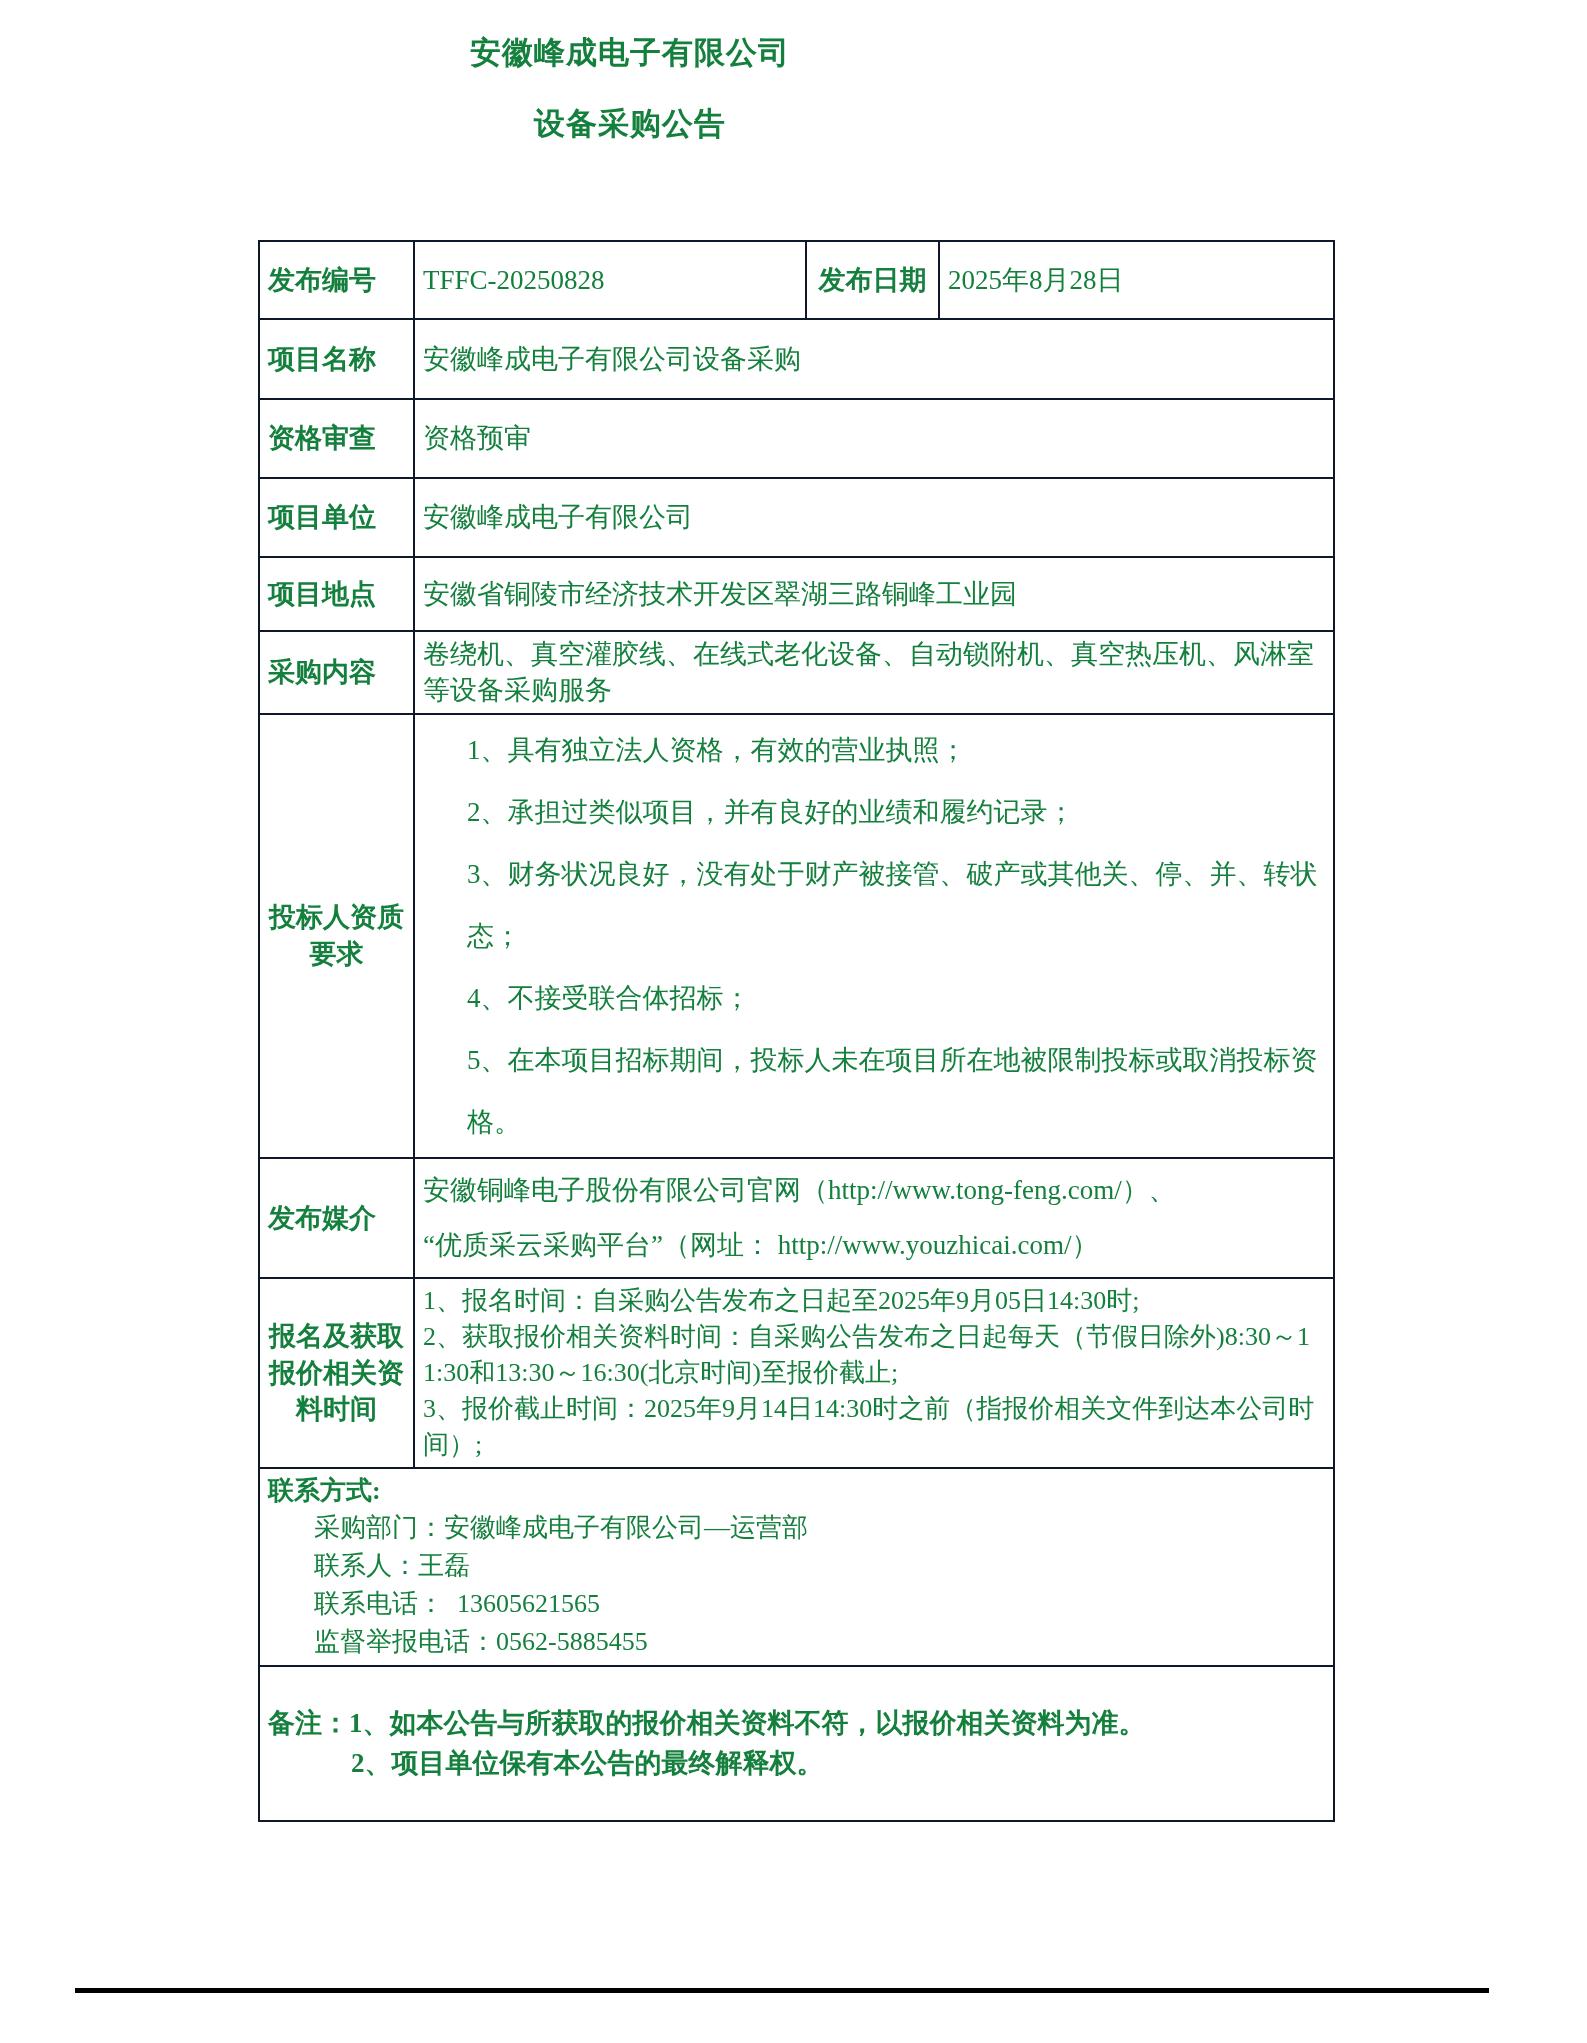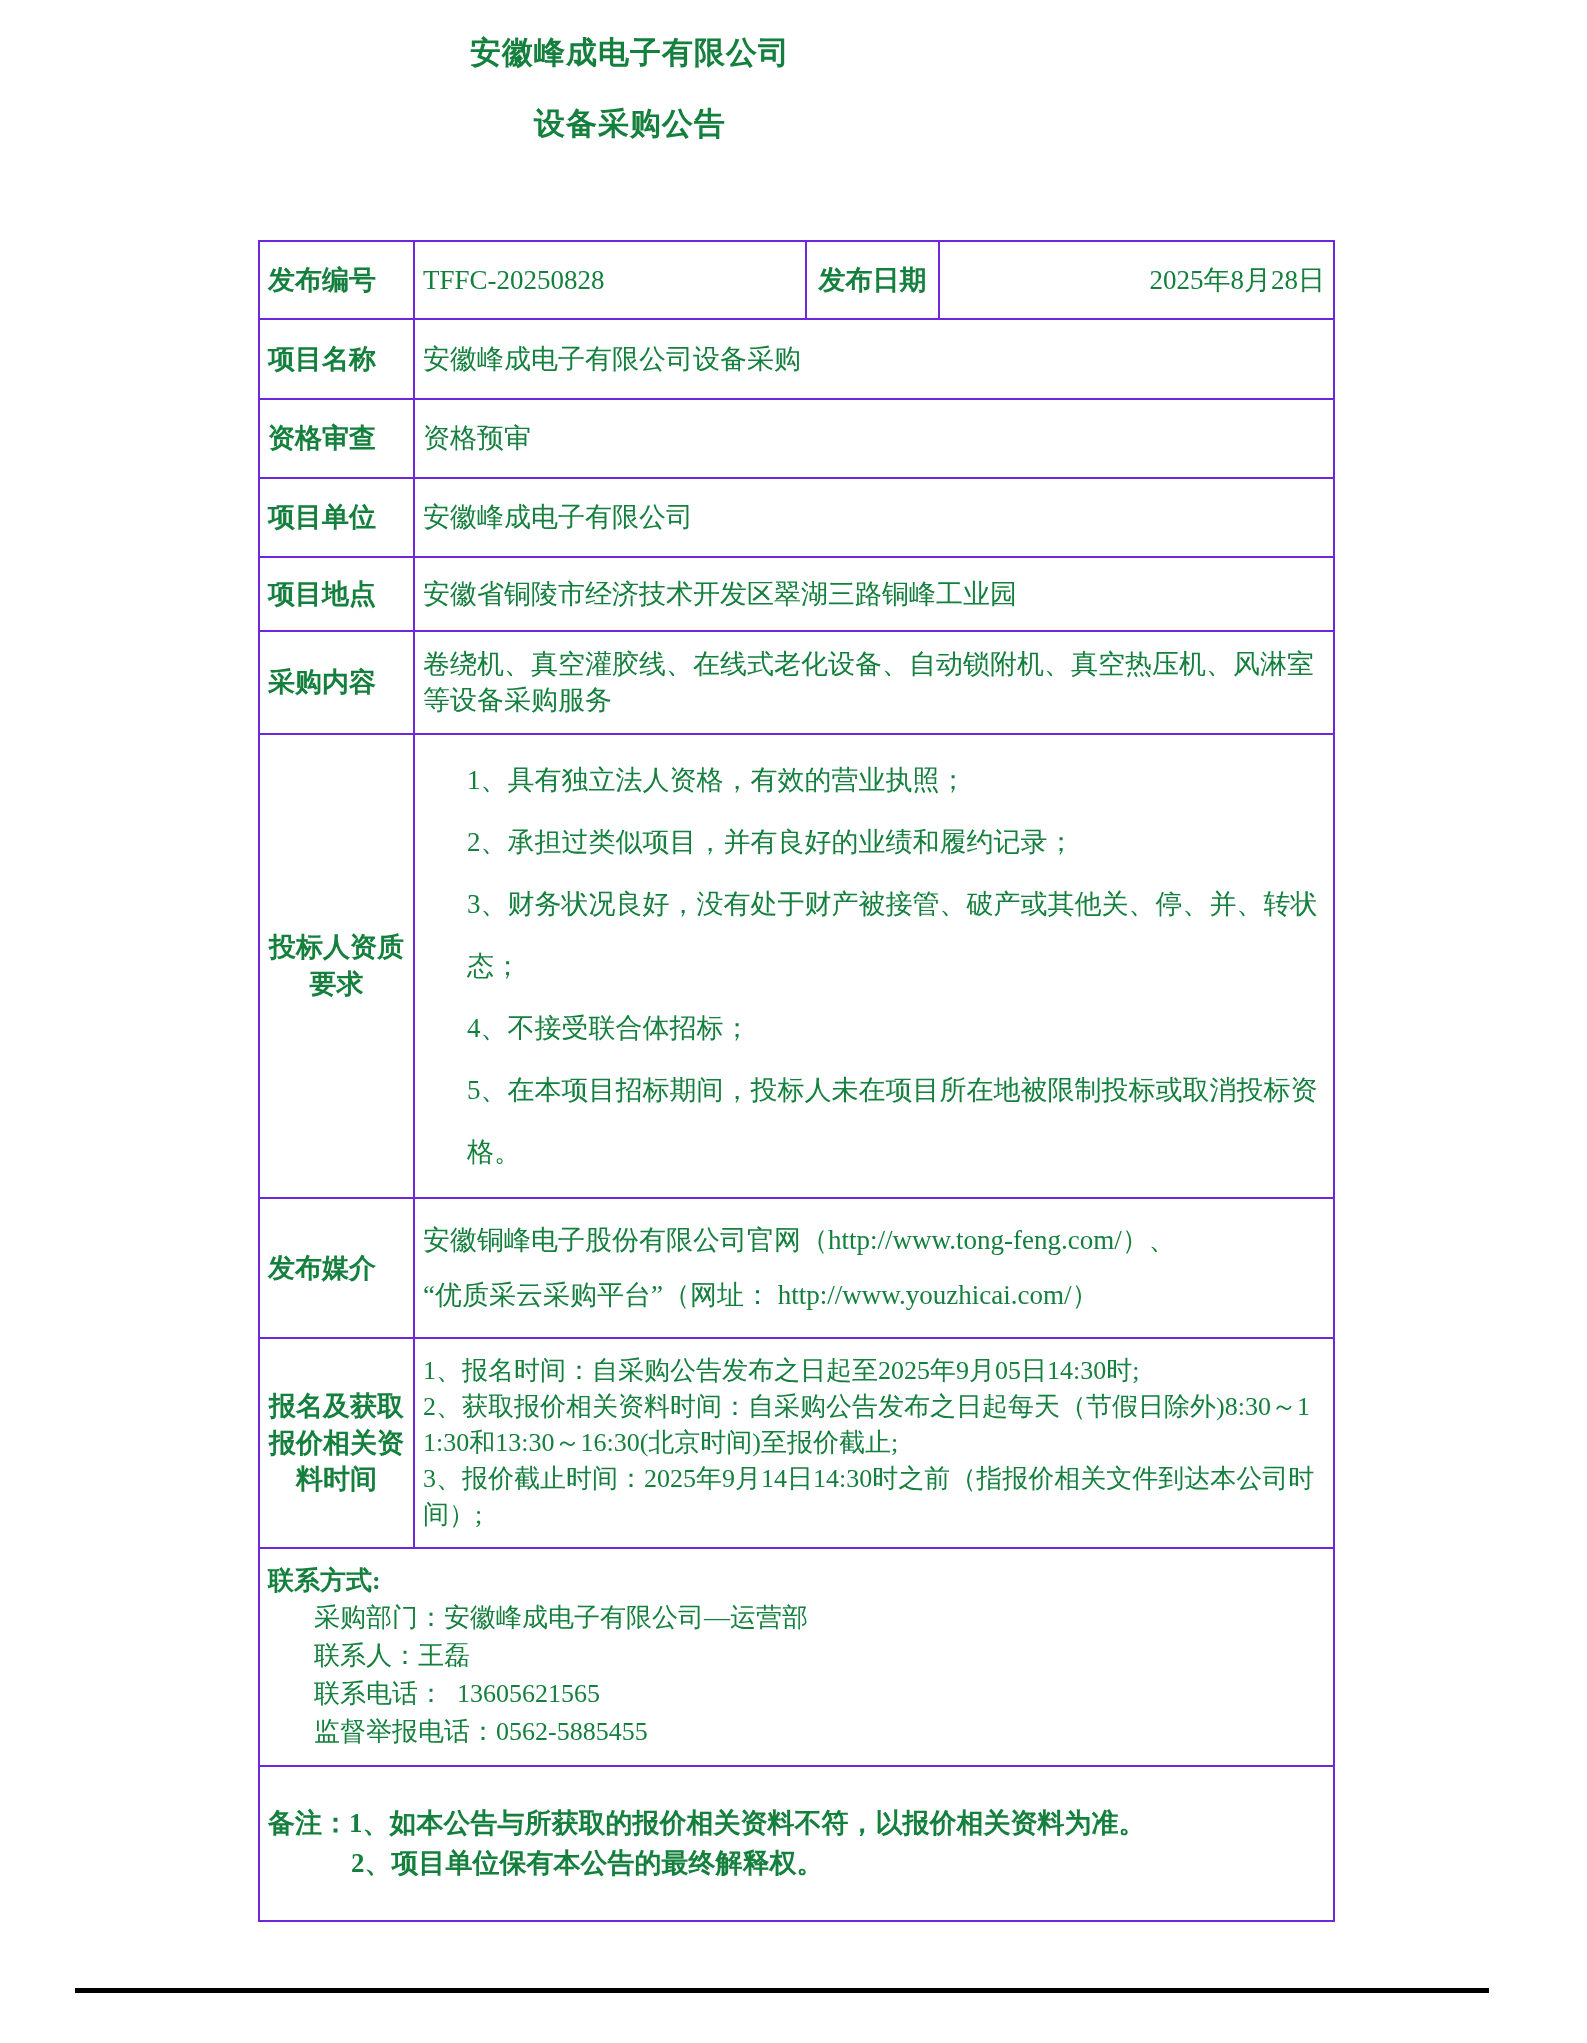--- a/index.html
+++ b/index.html
@@ -18,33 +18,33 @@
   .doc-subtitle{
     position:absolute;top:103px;left:0;width:1260px;
     text-align:center;font-family:"Liberation Sans","DejaVu Sans",sans-serif;
     font-weight:700;font-size:31px;letter-spacing:1px;
   }
   table.doc-table{
     position:absolute;top:240px;left:258px;
     width:1075px;border-collapse:collapse;table-layout:fixed;
   }
   table.doc-table td{
-    border:2px solid #6d28d9;
+    border:2px solid #0f172a;
     vertical-align:middle;
     font-size:27px;line-height:1.35;
-    padding:14px 8px;
+    padding:4px 8px;
     word-break:break-all;
     overflow:hidden;
   }
   td.lbl{
     font-weight:700;font-size:26px;
     padding-left:12px;
   }
   td.lbl-center{font-weight:700;font-size:26px;text-align:center;padding:0 4px;}
-  td.val-center{text-align:right;border-radius:23px;}
+  td.val-center{text-align:left;border-radius:23px;}
   td.qual-lbl{
     font-weight:700;font-size:26px;text-align:center;
     padding:0 18px;line-height:42px;
   }
   td.qual-val{vertical-align:middle;padding:6px 8px;}
   .qual-item{line-height:62px;margin-left:44px;}
   td.media-lbl{font-weight:700;font-size:26px;padding-left:12px;}
   .media-line{line-height:55px;white-space:pre-wrap;}
   td.sched-lbl{
     font-weight:700;font-size:26px;text-align:center;

